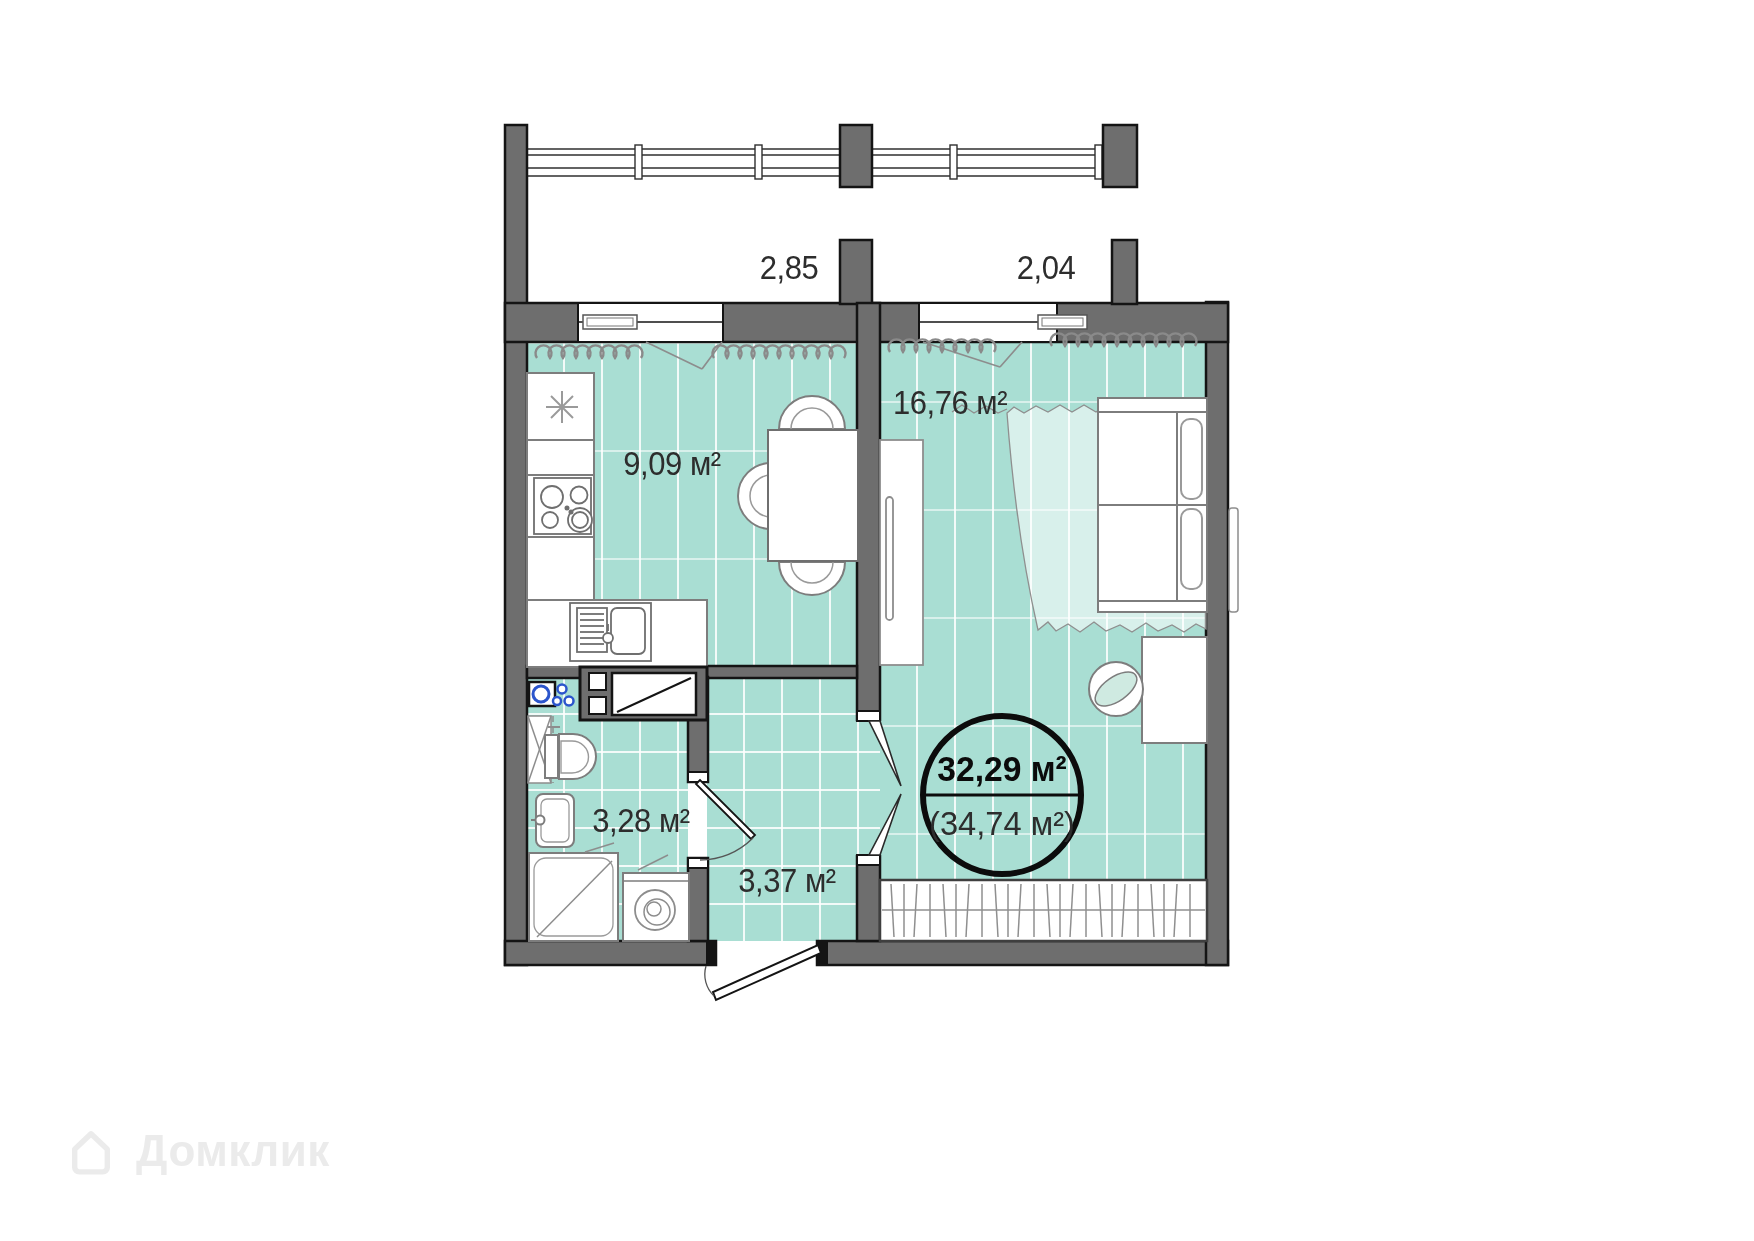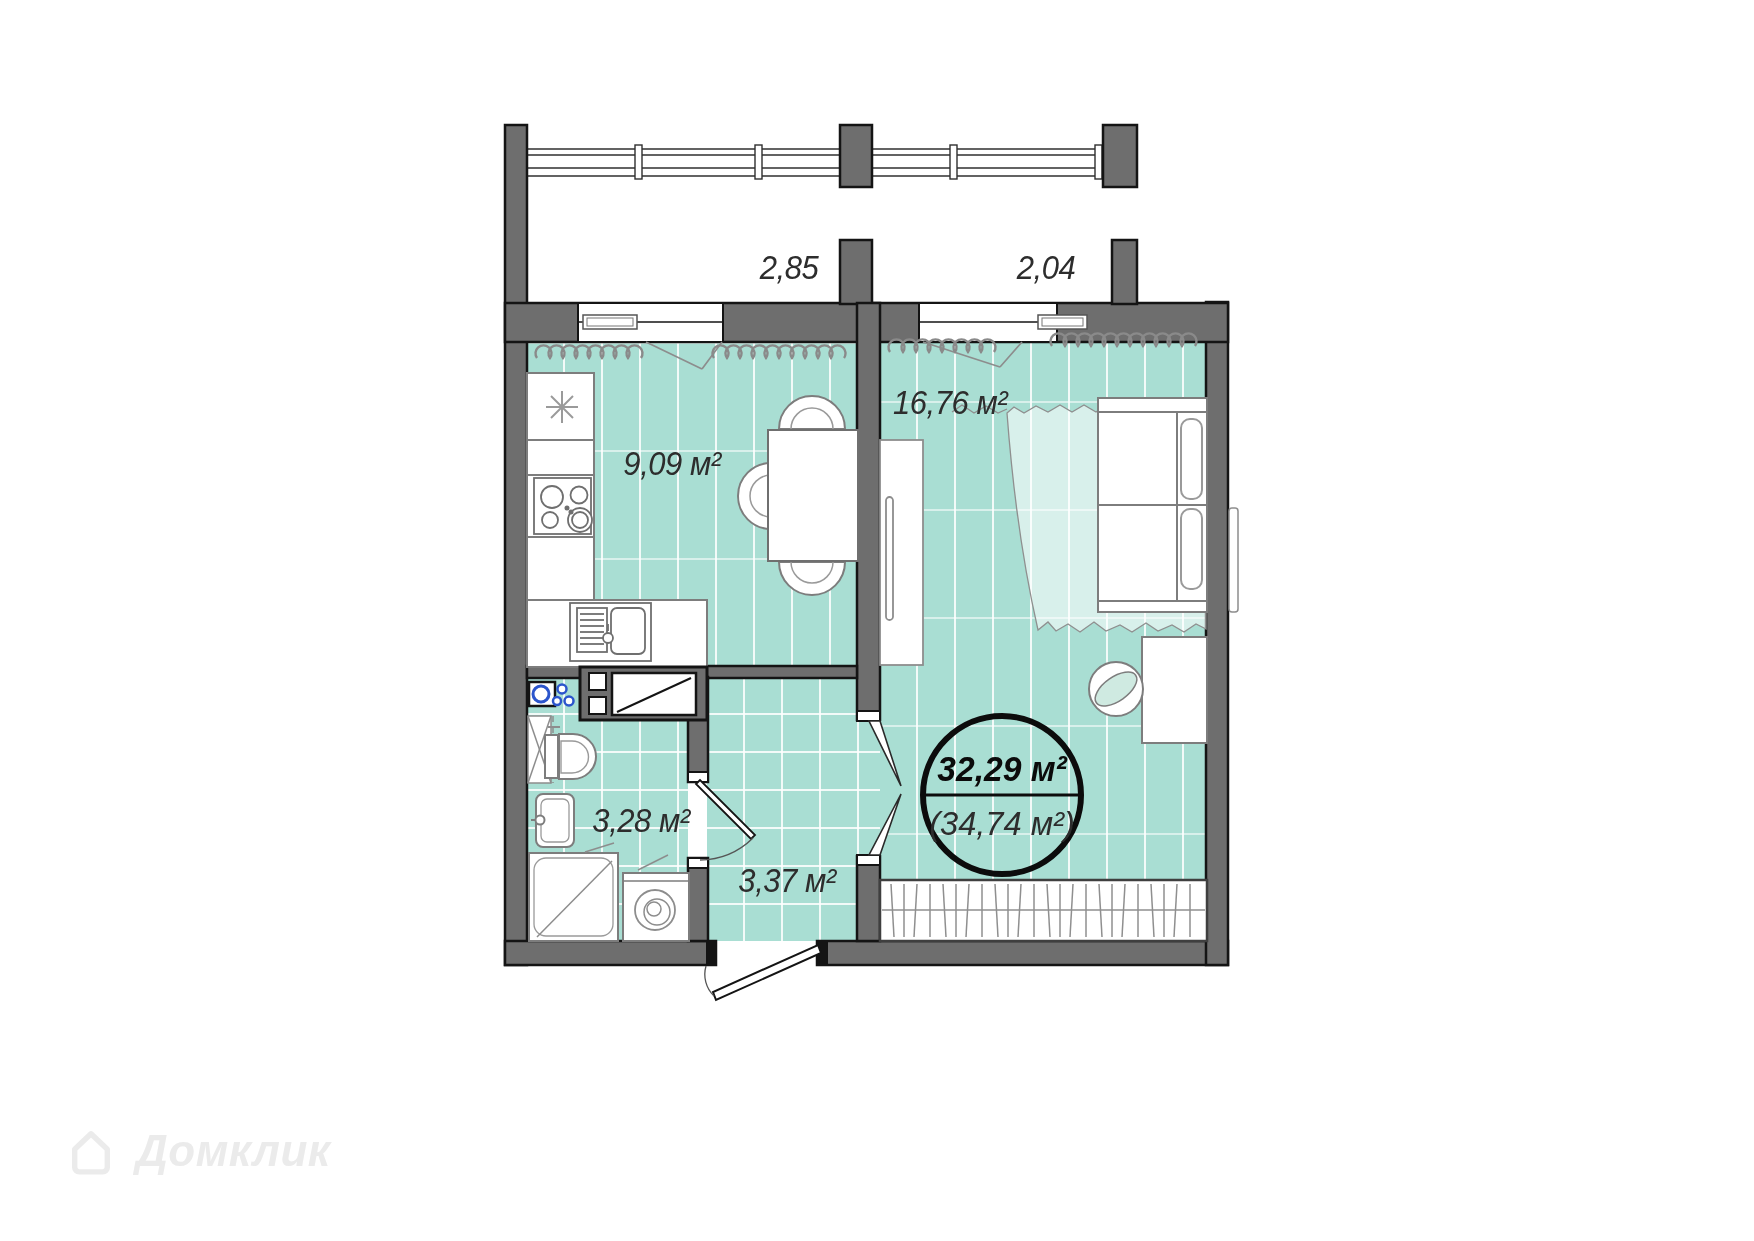--- a/index.html
+++ b/index.html
@@ -1,17 +1,17 @@
 <!DOCTYPE html>
 <html><head>
 <meta charset="utf-8">
 <style>
   html,body{margin:0;padding:0;background:#ffffff;}
   .canvas{position:relative;width:1664px;height:1241px;background:#ffffff;overflow:hidden;
-          font-family:"Liberation Sans", sans-serif;font-style:italic;}
+          font-family:"Liberation Sans", sans-serif;}
   .abs{position:absolute;}
   
   .floor-plank{
     background-color:#a9ded3;
     background-image:
       repeating-linear-gradient(90deg, transparent 0 36px, rgba(255,255,255,.85) 36px 38px),
       repeating-linear-gradient(0deg, transparent 0 106px, rgba(255,255,255,.55) 106px 108px);
   }
   .floor-tile{
     background-color:#a9ded3;

